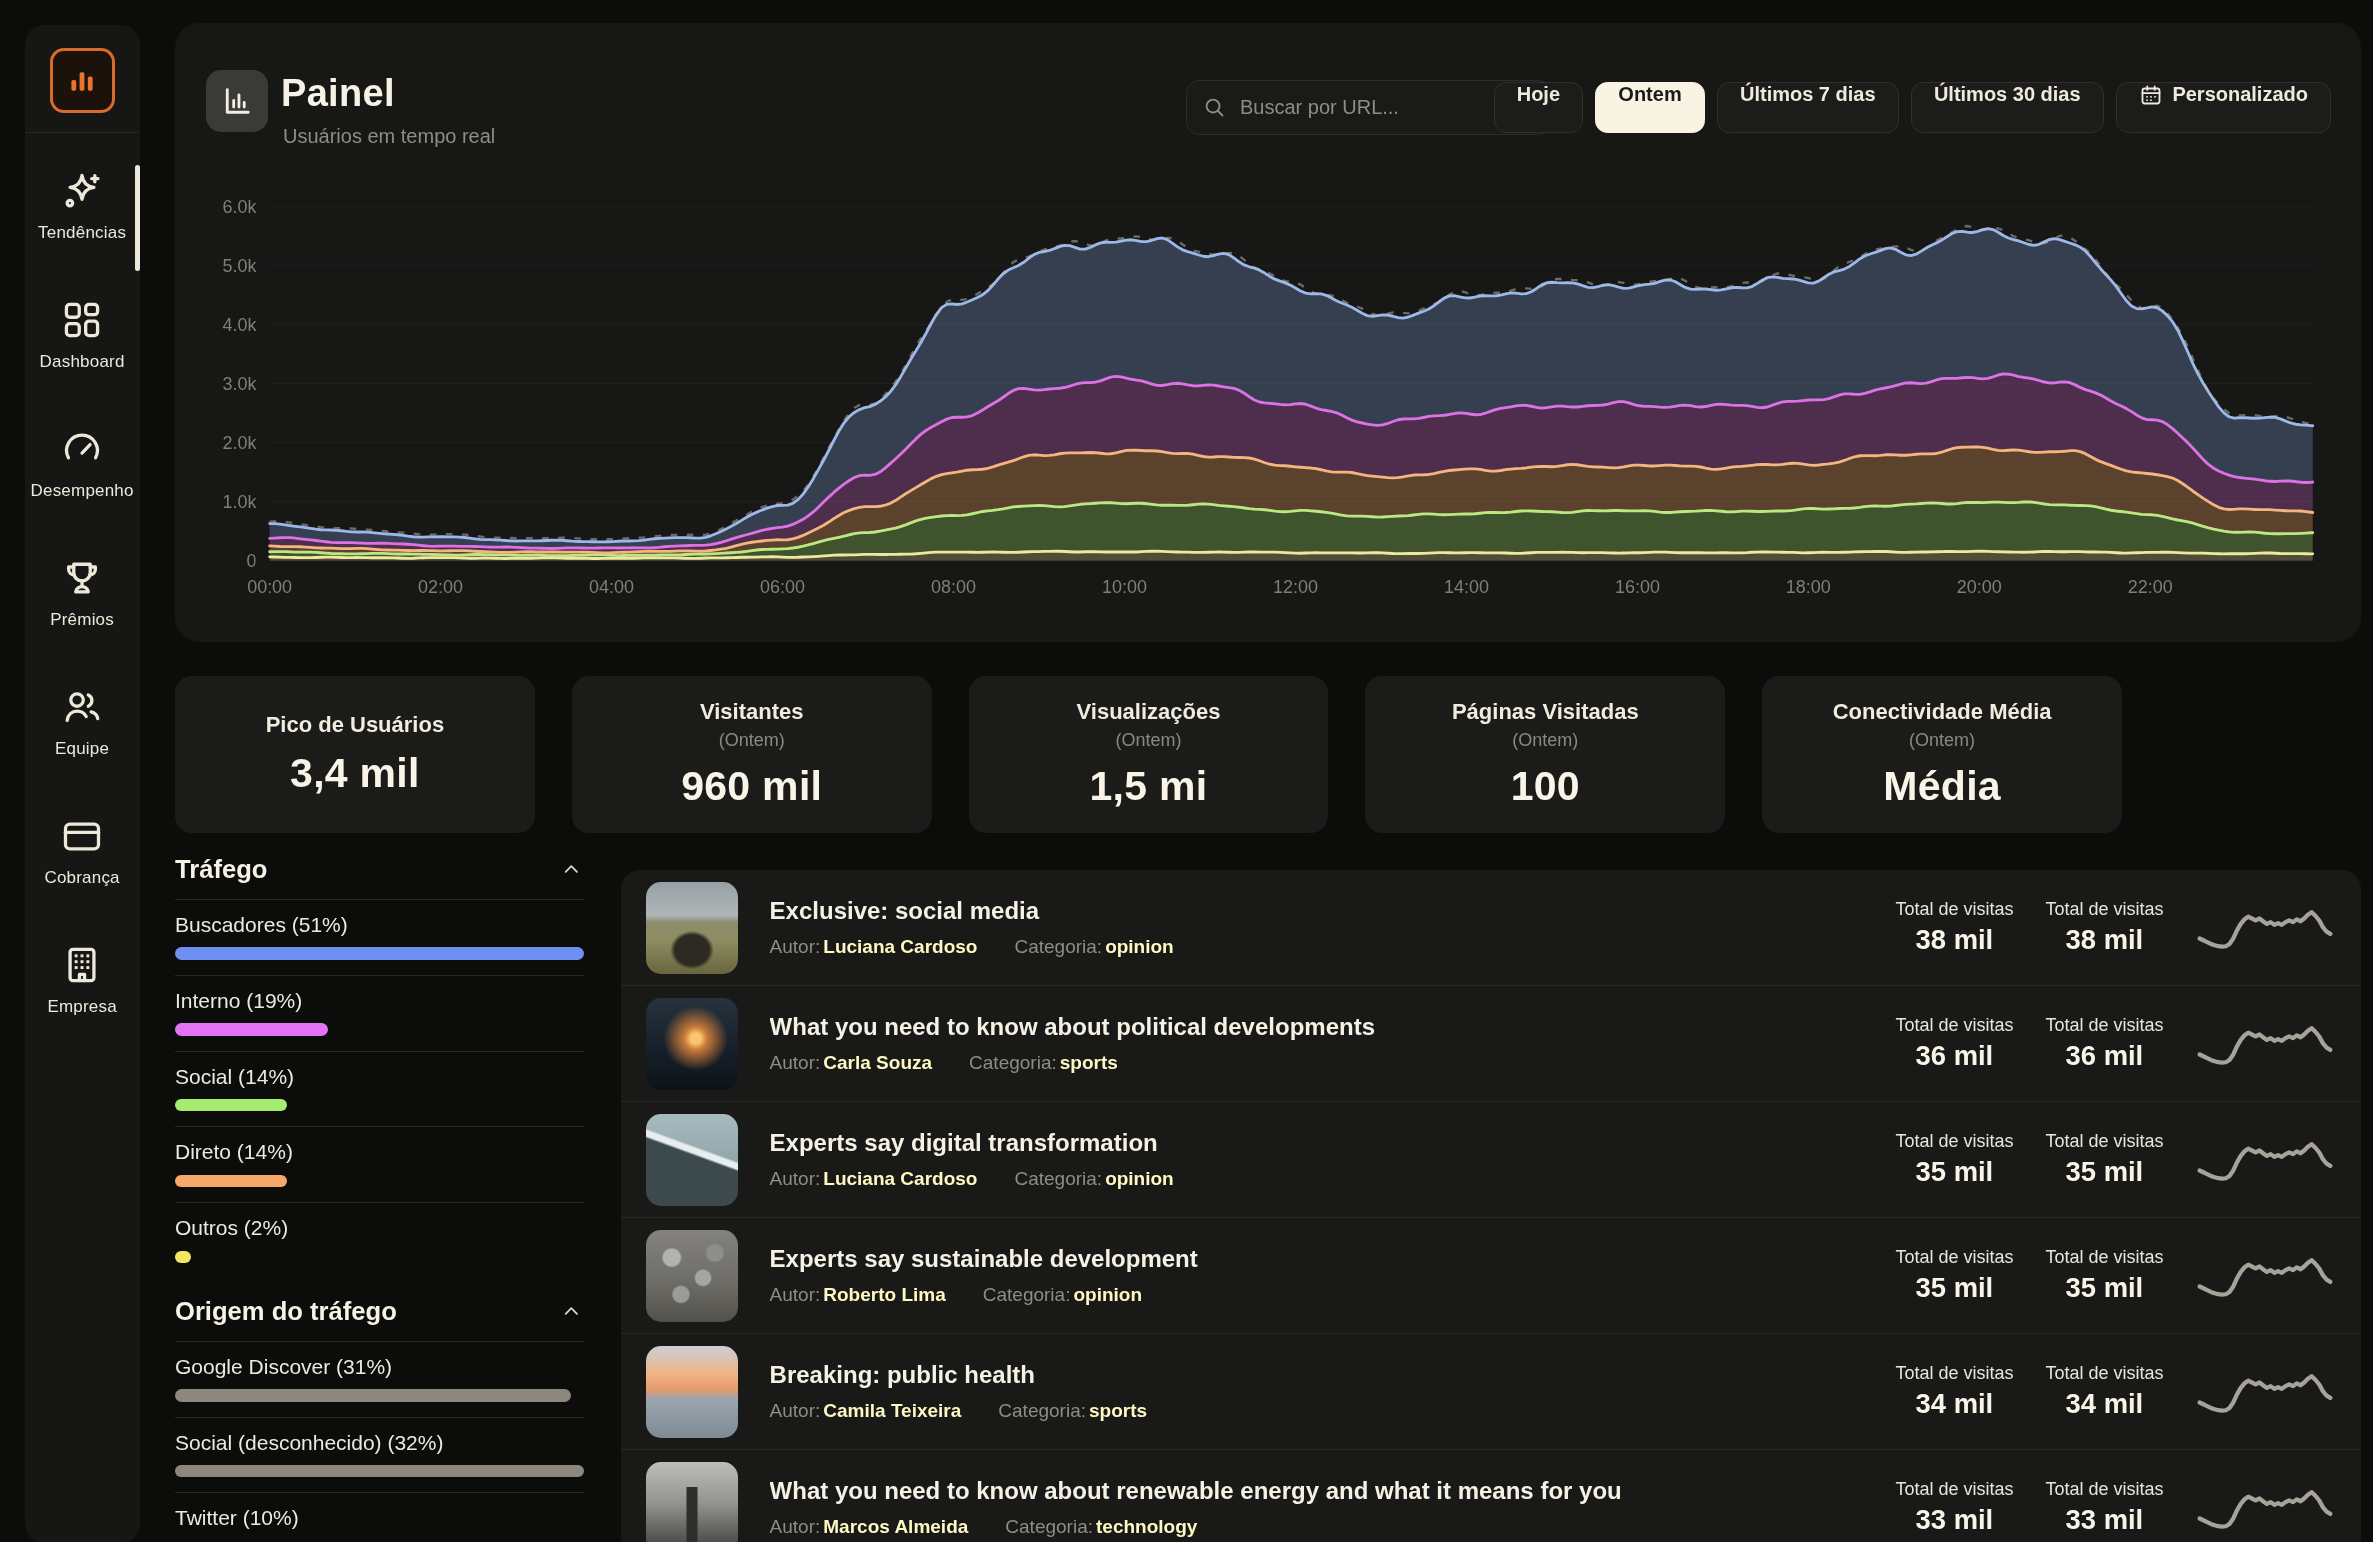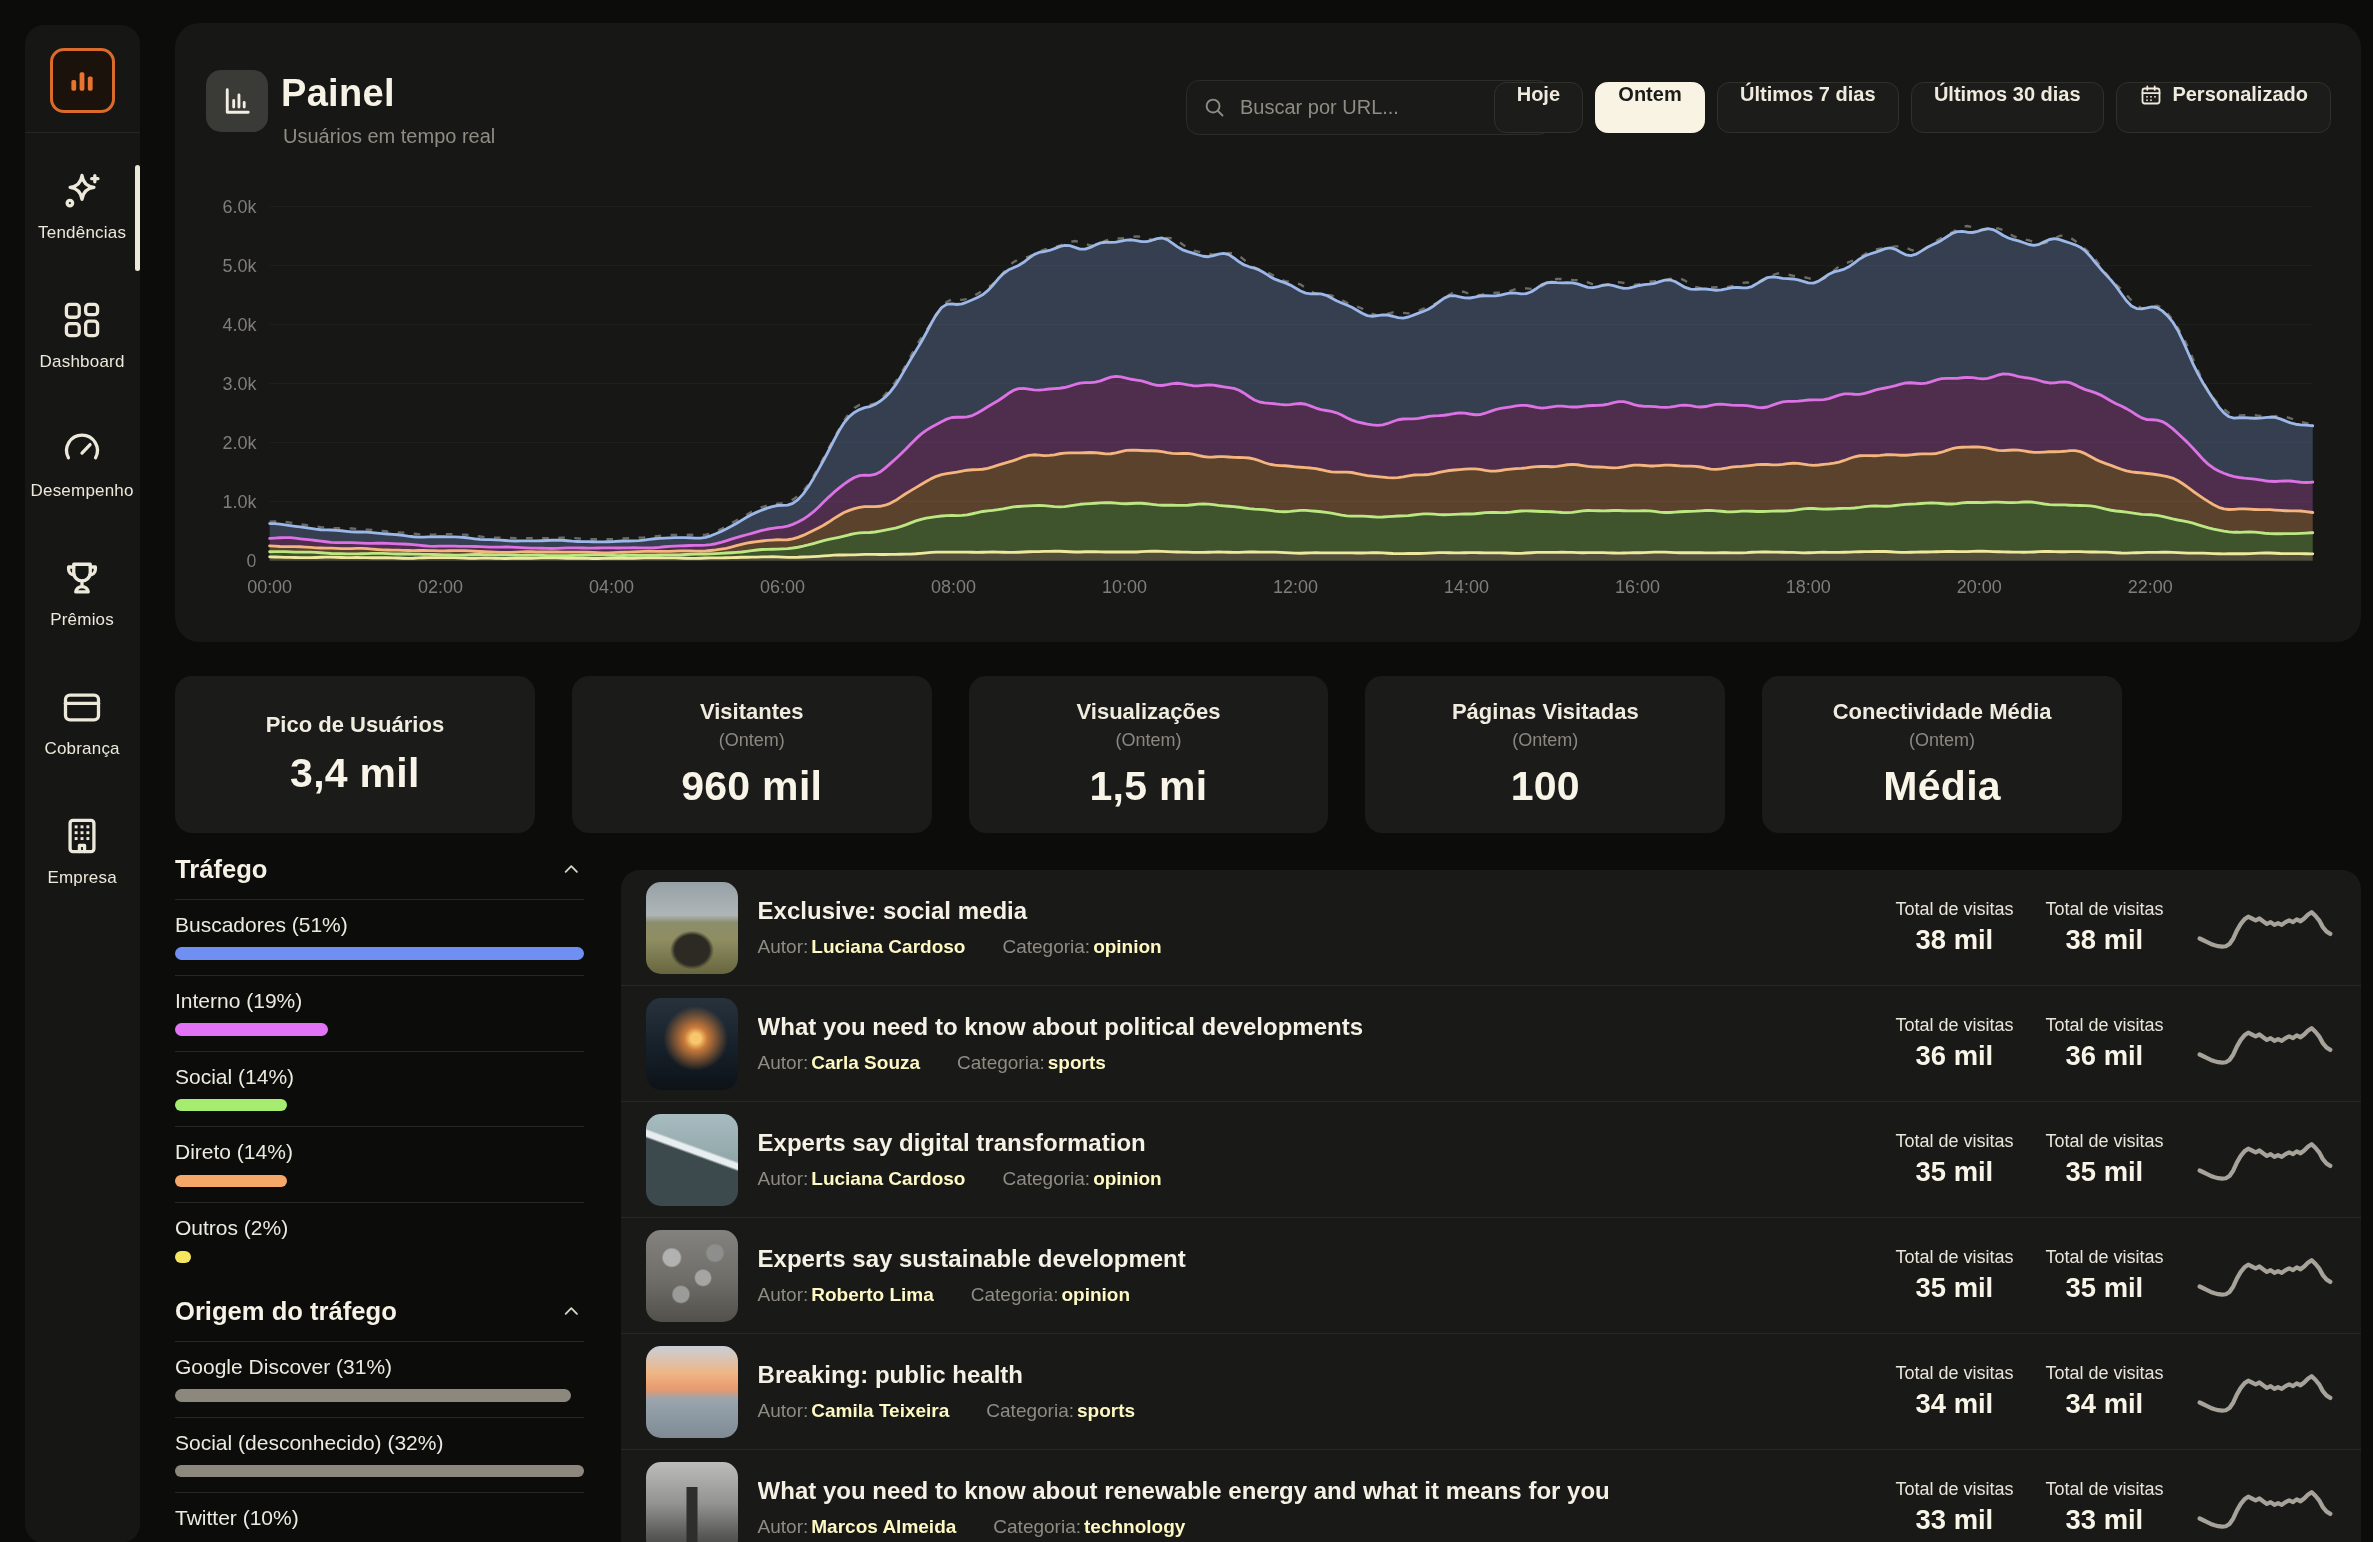--- a/index.html
+++ b/index.html
@@ -61,21 +61,21 @@
   .titem-label{font-size:21px;color:#eceadf;margin-top:13.2px;}
   .hbar{height:12.3px;border-radius:6.6px;margin-top:10.4px;background:#6f8ff2;}
   .sec-gap{height:34px;}
 
   
   .articles{position:absolute;left:621px;top:870px;width:1740px;background:#191918;border-radius:19px;
             overflow:hidden;}
   .arow{height:115px;display:flex;align-items:center;cursor:pointer;}
   .arow + .arow{border-top:0.9px solid #272725;}
   .thumb{width:92px;height:92px;border-radius:15px;margin-left:24.6px;flex:0 0 auto;}
-  .ainfo{margin-left:20px;flex:1;min-width:0;}
+  .ainfo{margin-left:32px;flex:1;min-width:0;}
   .atitle{font-size:24px;font-weight:700;color:#f5f1e5;white-space:nowrap;overflow:hidden;}
   .ameta{margin-top:10.4px;font-size:19px;display:flex;gap:3px;align-items:baseline;}
   .mlab{color:#8f8c83;}
   .mval{color:#fef9c3;font-weight:600;margin-right:34px;}
   .vcol{width:150px;text-align:center;flex:0 0 auto;}
   .vlab{font-size:18px;color:#e9e5d9;}
   .vval{font-size:27.4px;font-weight:800;color:#f8f4e7;margin-top:4.7px;}
   .spark{margin:0 24.6px 0 15px;flex:0 0 auto;color:#a7a39a;}
 
   
@@ -142,20 +142,31 @@
       <svg class="nic" viewBox="0 0 24 24">
         <g class="stroke-ic">
             <path d="M7.5 4.5h9v4.6a4.5 4.5 0 0 1-9 0Z"></path>
             <path d="M7.5 6H4.7v1.2a3.1 3.1 0 0 0 3.1 3.1"></path>
             <path d="M16.5 6h2.8v1.2a3.1 3.1 0 0 1-3.1 3.1"></path>
             <path d="M12 13.6v3.1"></path>
             <path d="M8.6 19.6c.4-1.9 1.8-2.9 3.4-2.9s3 1 3.4 2.9Z"></path>
           </g>
       </svg>
       <span class="nav-label">Prêmios</span>
+    </div>
+    <div class="nav-item">
+      <svg class="nic" viewBox="0 0 24 24">
+        <g class="stroke-ic">
+            <circle cx="9.3" cy="8.2" r="3.4"></circle>
+            <path d="M3.9 19.3c.5-3.2 2.7-5 5.4-5 2.2 0 4 1.1 5 2.9"></path>
+            <path d="M15.4 5.4a3.4 3.4 0 0 1 0 6.2"></path>
+            <path d="M17 14.7c1.9.4 3.2 1.7 3.6 3.6"></path>
+          </g>
+      </svg>
+      <span class="nav-label">Equipe</span>
     </div>
     <div class="nav-item">
       <svg class="nic" viewBox="0 0 24 24">
         <g class="stroke-ic">
             <rect x="3" y="5.5" width="18" height="13.5" rx="2.4"></rect>
             <path d="M3 10h18"></path>
           </g>
       </svg>
       <span class="nav-label">Cobrança</span>
     </div>

